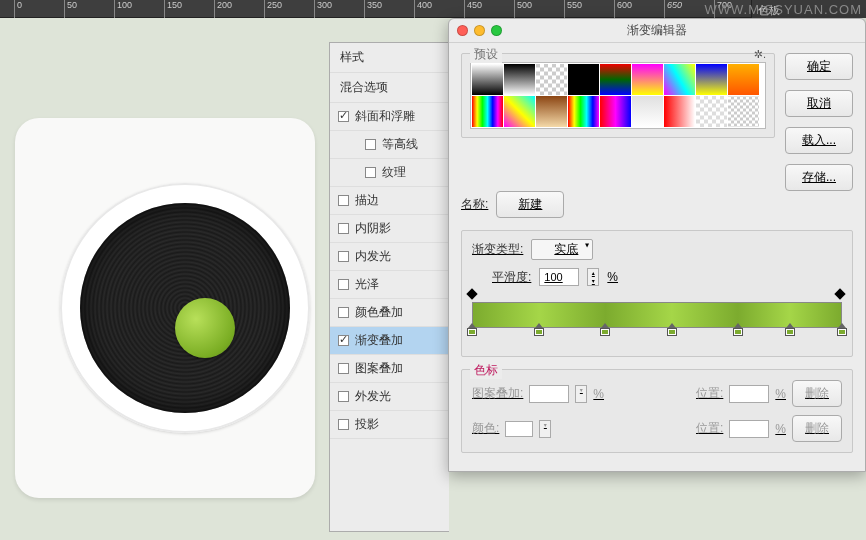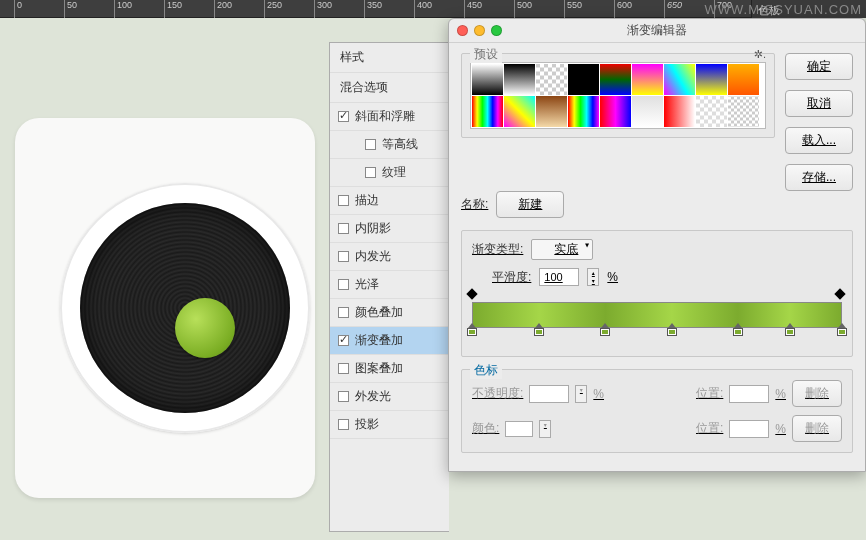--- a/index.html
+++ b/index.html
@@ -64,21 +64,21 @@
 .grad-bar-wrap { position: relative; margin: 16px 0 20px; }
 .grad-bar { height: 26px; border: 1px solid #888; background: linear-gradient(to right, #7cab2e 0%, #a5d648 18%, #7cab2e 36%, #a5d648 54%, #7cab2e 72%, #a5d648 86%, #7cab2e 100%); }
 .stop-top { position: absolute; top: -12px; width: 10px; height: 10px; }
 .stop-top .diamond { width: 8px; height: 8px; background: #000; transform: rotate(45deg); }
 .stop-bot { position: absolute; bottom: -12px; width: 10px; height: 12px; }
 .stop-bot .house { width: 10px; height: 8px; background: #fff; border: 1px solid #555; position: relative; }
 .stop-bot .house::before { content: ""; position: absolute; top: -6px; left: 0px; border-left: 4px solid transparent; border-right: 4px solid transparent; border-bottom: 5px solid #666; }
 .stop-bot .color-chip { position: absolute; bottom: 1px; left: 1px; width: 6px; height: 4px; background: #7cab2e; }
 
 .color-section { border: 1px solid #c8c8c8; border-radius: 2px; padding: 10px; background: #e8e8e8; position: relative; }
-.color-section .lbl { position: absolute; top: -8px; left: 8px; background: #ececec; padding: 0 4px; font-size: 12px; color: #0369a1; }
+.color-section .lbl { position: absolute; top: -8px; left: 8px; background: #ececec; padding: 0 4px; font-size: 12px; color: #be185d; }
 .crow { display: flex; align-items: center; gap: 6px; font-size: 12px; color: #999; margin-bottom: 8px; }
 .crow .psbtn { width: 50px; color: #999; }
 .color-chip-lg { width: 28px; height: 16px; background: #fff; border: 1px solid #aaa; }
 
 .icon-svg { width: 10px; height: 10px; fill: #888; }
 </style>
 </head>
 <body>
 
 <div class="watermark">WWW.MISSYUAN.COM</div>
@@ -276,21 +276,21 @@
                 <div class="color-chip"></div>
               </div>
             </div>
           </div>
       </div>
     </div>
 
     <div class="color-section">
       <span class="lbl">色标</span>
       <div class="crow">
-        <label>不透明度:</label>
+        <label>图案叠加:</label>
         <input class="num-input" disabled="" style="">
         <div class="spinner">▾</div>
         <span>%</span>
         <span style="margin-left:auto">位置:</span>
         <input class="num-input" disabled="" style="">
         <span>%</span>
         <div class="psbtn">删除</div>
       </div>
       <div class="crow" style="margin-bottom:0;">
         <label>颜色:</label>

